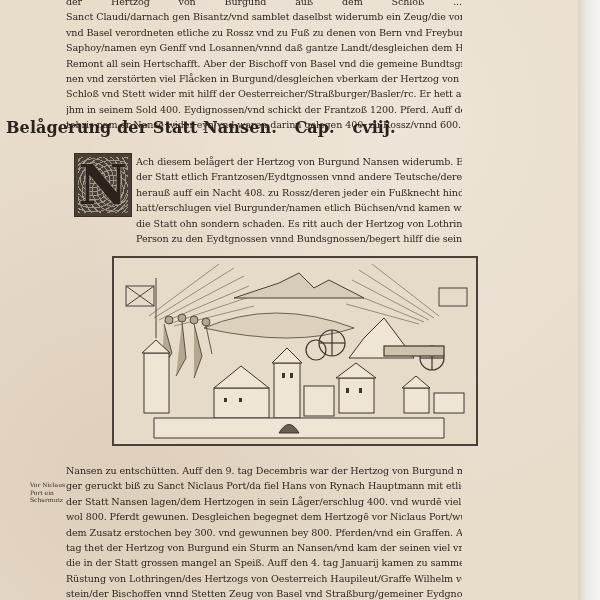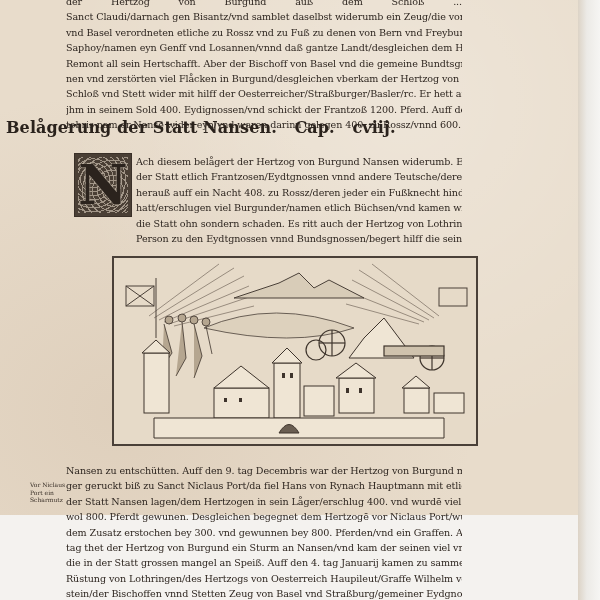--- a/index.html
+++ b/index.html
@@ -2,21 +2,21 @@
 <html><head>
 <meta charset="utf-8">
 <style>
   html, body { margin:0; padding:0; }
   body {
     width:600px; height:600px; overflow:hidden; position:relative;
     background:#f4f2ef;
     font-family:"DejaVu Serif", serif;
   }
   .paper {
-    position:absolute; left:0; top:0; width:578px; height:515px;
+    position:absolute; left:0; top:0; width:578px; height:600px;
     background:
       radial-gradient(ellipse at 70% 20%, rgba(255,255,255,0.25), rgba(0,0,0,0) 60%),
       radial-gradient(ellipse at 20% 80%, rgba(180,150,120,0.18), rgba(0,0,0,0) 55%),
       #e8dccb;
   }
   .paper-edge {
     position:absolute; left:578px; top:0; width:22px; height:600px;
     background:linear-gradient(90deg,#dcd3c6 0,#eceae6 40%,#f6f5f3 100%);
   }
   .text-block {

